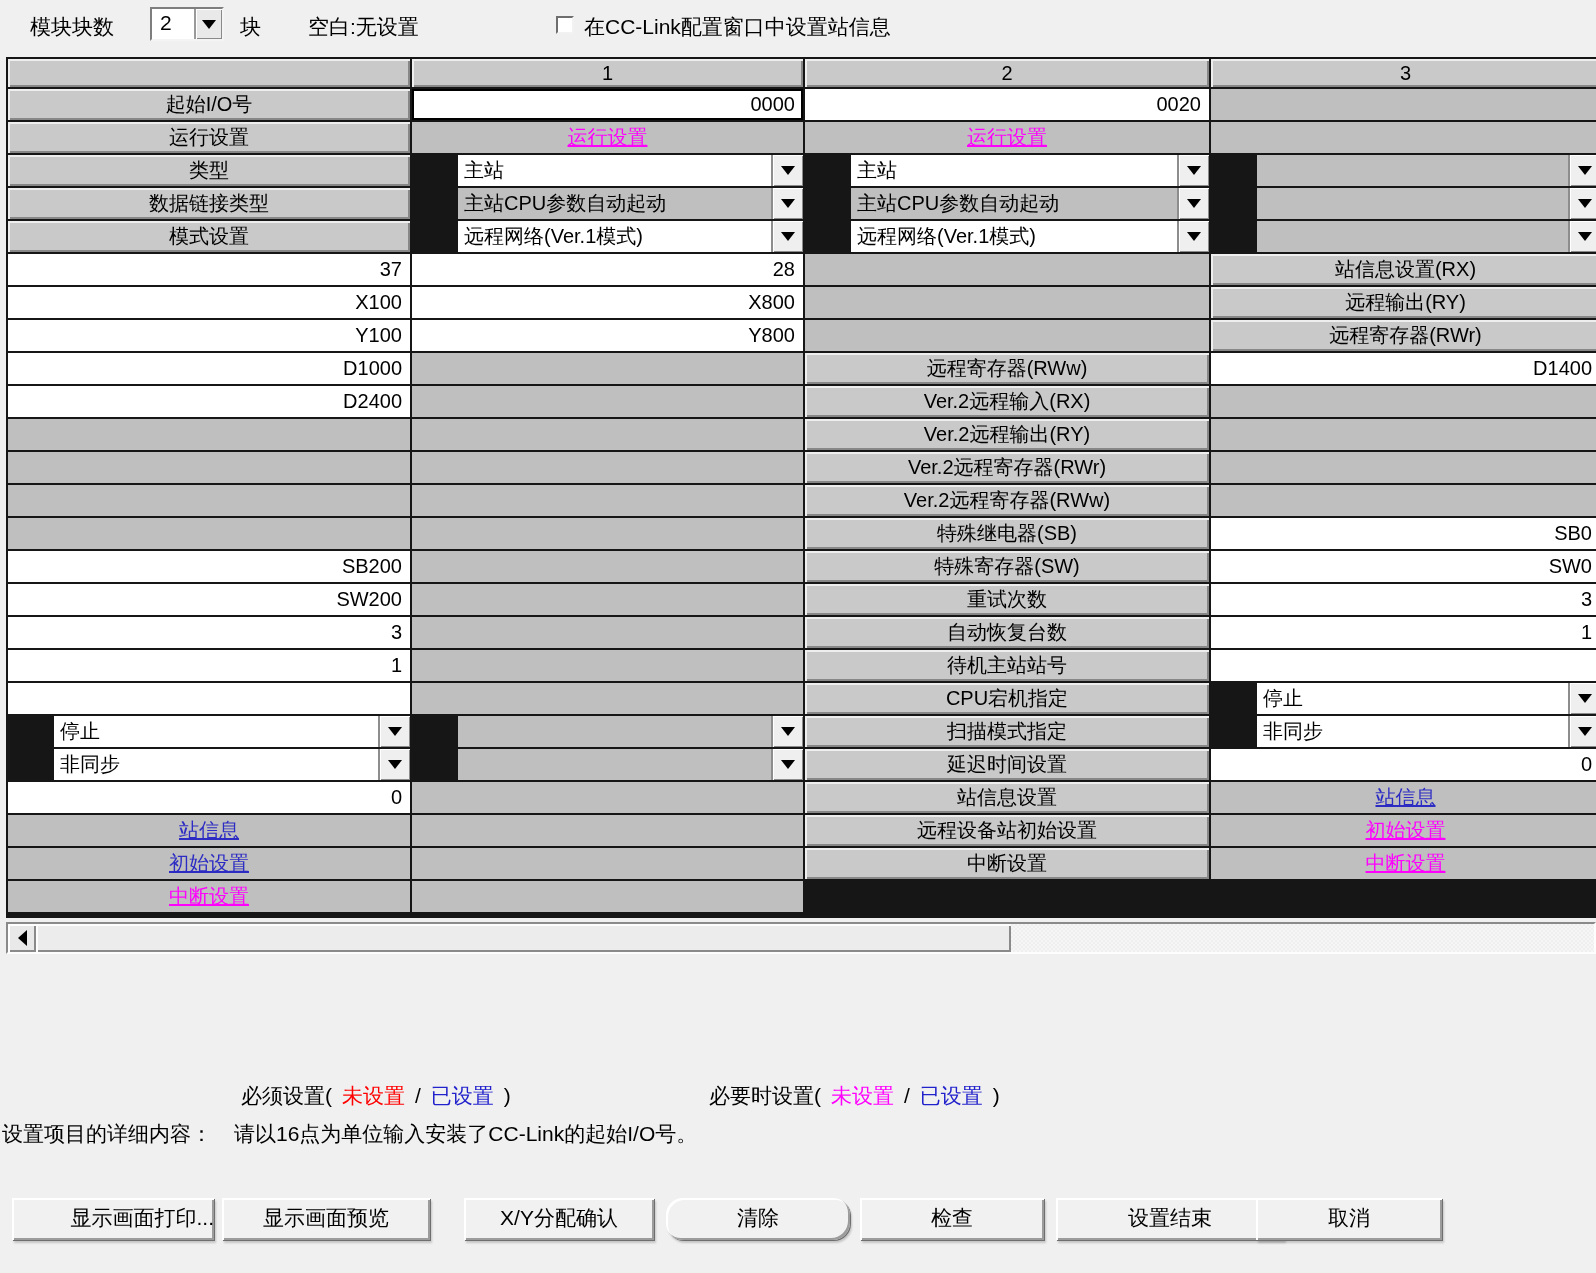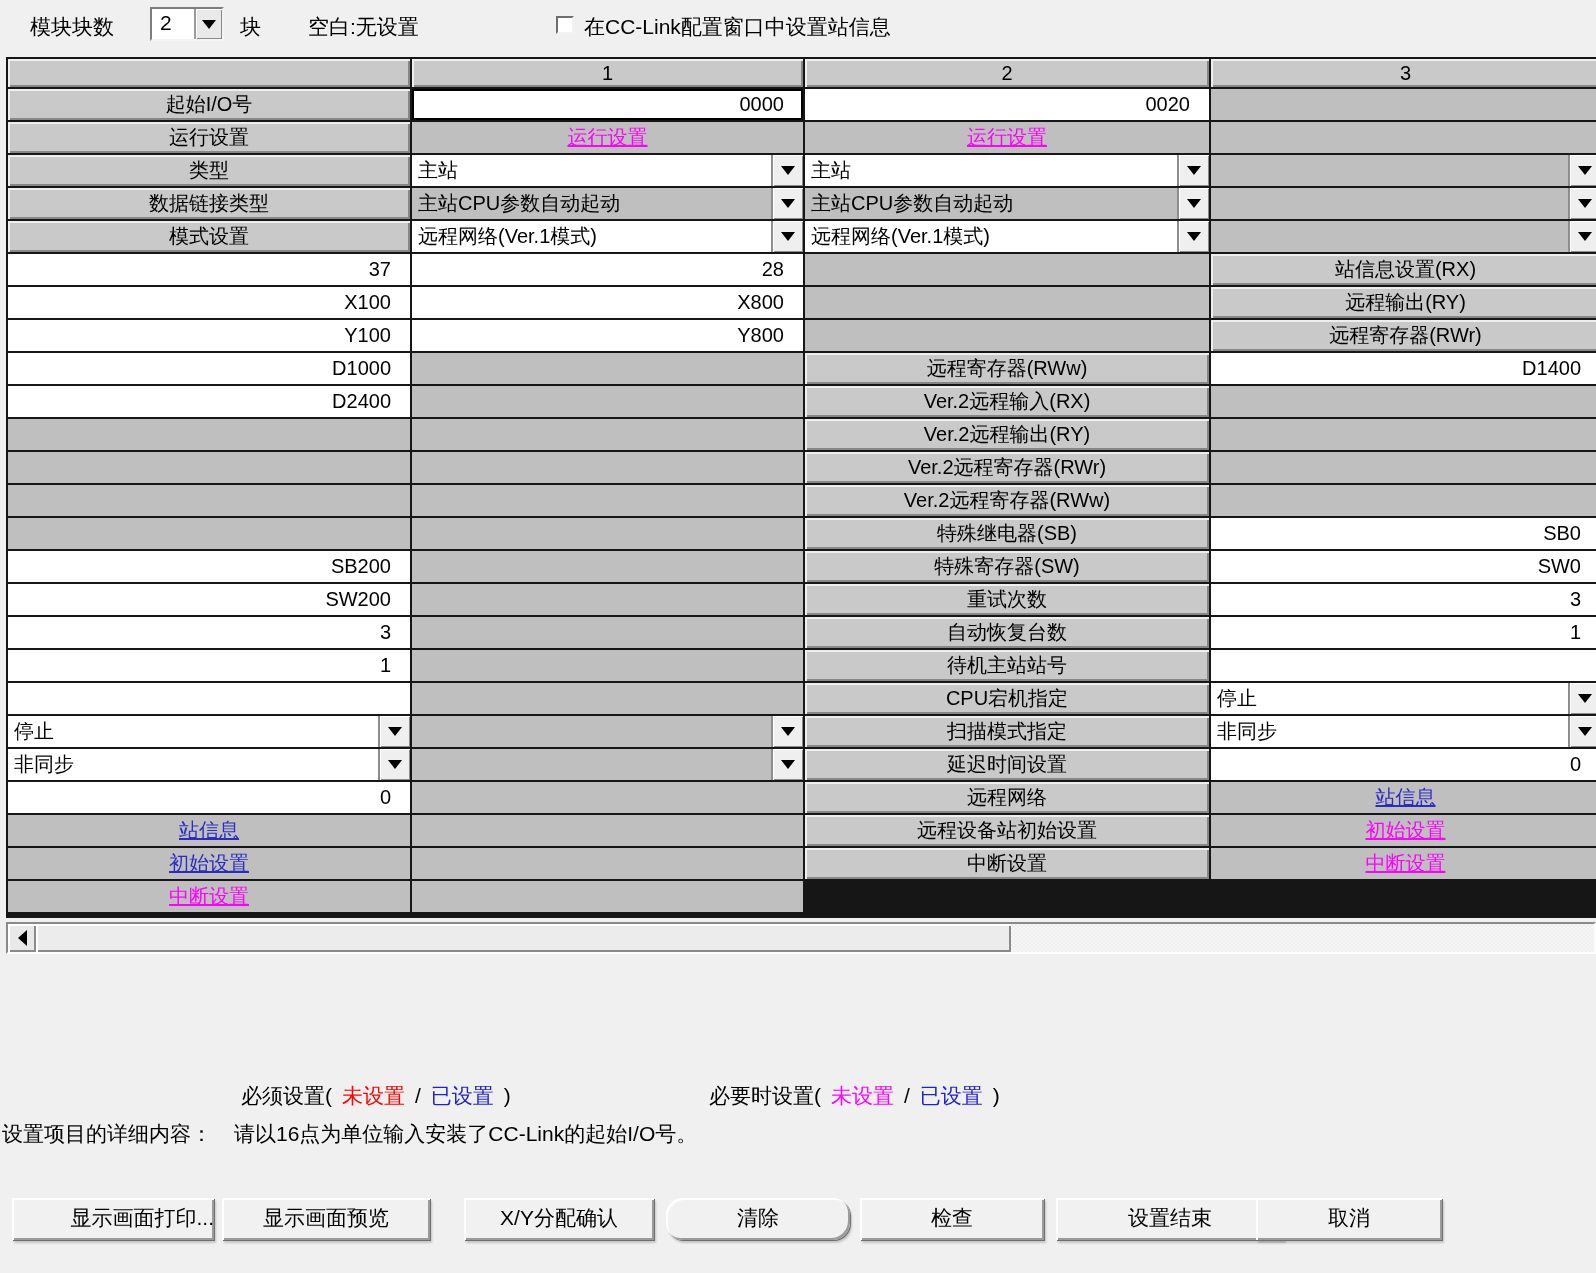--- a/index.html
+++ b/index.html
@@ -24,26 +24,26 @@
 
   
   #grid{left:6px;top:57px;width:1590px;height:861px;overflow:hidden;background:#161616;
       display:grid;grid-template-columns:402px 391px 404px 389px;
       grid-template-rows:28px;grid-auto-rows:31px;gap:2px;padding:2px 0 0 2px;box-sizing:border-box;}
   .cell{overflow:hidden;white-space:nowrap;box-sizing:border-box;font-size:20px;line-height:31px;}
   .cell.header{background:#c9c9c9;text-align:center;line-height:28px;
       box-shadow:inset 2px 2px 0 #eeeeee, inset -2px -2px 0 #878787;}
   .cell.label{background:#c9c9c9;text-align:center;
       box-shadow:inset 2px 2px 0 #eeeeee, inset -2px -2px 0 #878787;}
-  .cell.input{background:#fff;text-align:right;padding-right:19px;}
+  .cell.input{background:#fff;text-align:right;padding-right:8px;}
   .cell.input.focused{box-shadow:inset 0 0 0 2px #000;}
   .cell.gray{background:#bfbfbf;}
   .cell.linkcell{background:#bfbfbf;text-align:center;}
   .gridlink{text-decoration:underline;cursor:pointer;}
-  .cell.combo{background:#fff;display:flex;}
+  .cell.combo{background:#fff;display:flex;margin-left:46px;}
   .cell.combo.combo-gray{background:#bfbfbf;}
   .combo-field{flex:1;padding-left:6px;overflow:hidden;white-space:nowrap;}
   .cell.combo .combo-btn{width:30px;border-left:2px solid #8d8d8d;background:#efefef;}
 
   
   #hscroll{left:6px;top:922px;width:1590px;height:32px;background:#f4f4f4;
       border:2px solid;border-color:#8a8a8a #fdfdfd #fdfdfd #8a8a8a;box-sizing:border-box;display:flex;}
   #scroll-left-btn{width:28px;height:100%;background:#e9e9e9;
       box-shadow:inset 2px 2px 0 #fff, inset -2px -2px 0 #8a8a8a;
       display:flex;align-items:center;justify-content:center;}
@@ -242,21 +242,21 @@
       <div class="cell combo combo-gray">
         <div class="combo-field" style="line-height: 31px;"></div>
         <div class="combo-btn">
           <div class="tri-down"></div>
         </div>
       </div>
       <div class="cell label">延迟时间设置</div>
       <div class="cell input">0</div>
       <div class="cell input">0</div>
       <div class="cell gray"></div>
-      <div class="cell label">远程网络</div>
+      <div class="cell label">站信息设置</div>
       <div class="cell linkcell"><div class="gridlink" style="color: rgb(44, 44, 196); display: inline;">站信息</div></div>
       <div class="cell linkcell"><div class="gridlink" style="color: rgb(44, 44, 196); display: inline;">站信息</div></div>
       <div class="cell gray"></div>
       <div class="cell label">远程设备站初始设置</div>
       <div class="cell linkcell"><div class="gridlink" style="color: rgb(255, 0, 255); display: inline;">初始设置</div></div>
       <div class="cell linkcell"><div class="gridlink" style="color: rgb(44, 44, 196); display: inline;">初始设置</div></div>
       <div class="cell gray"></div>
       <div class="cell label">中断设置</div>
       <div class="cell linkcell"><div class="gridlink" style="color: rgb(255, 0, 255); display: inline;">中断设置</div></div>
       <div class="cell linkcell"><div class="gridlink" style="color: rgb(255, 0, 255); display: inline;">中断设置</div></div>

